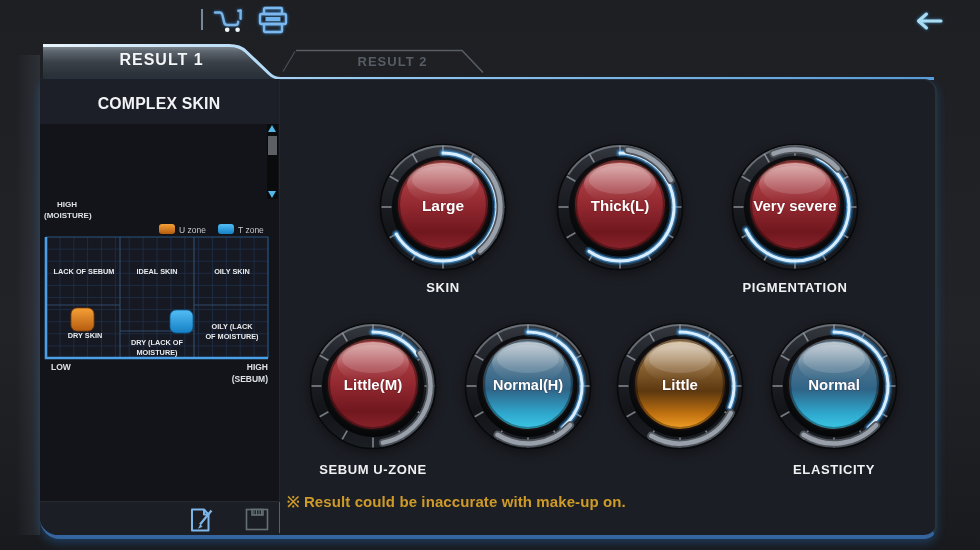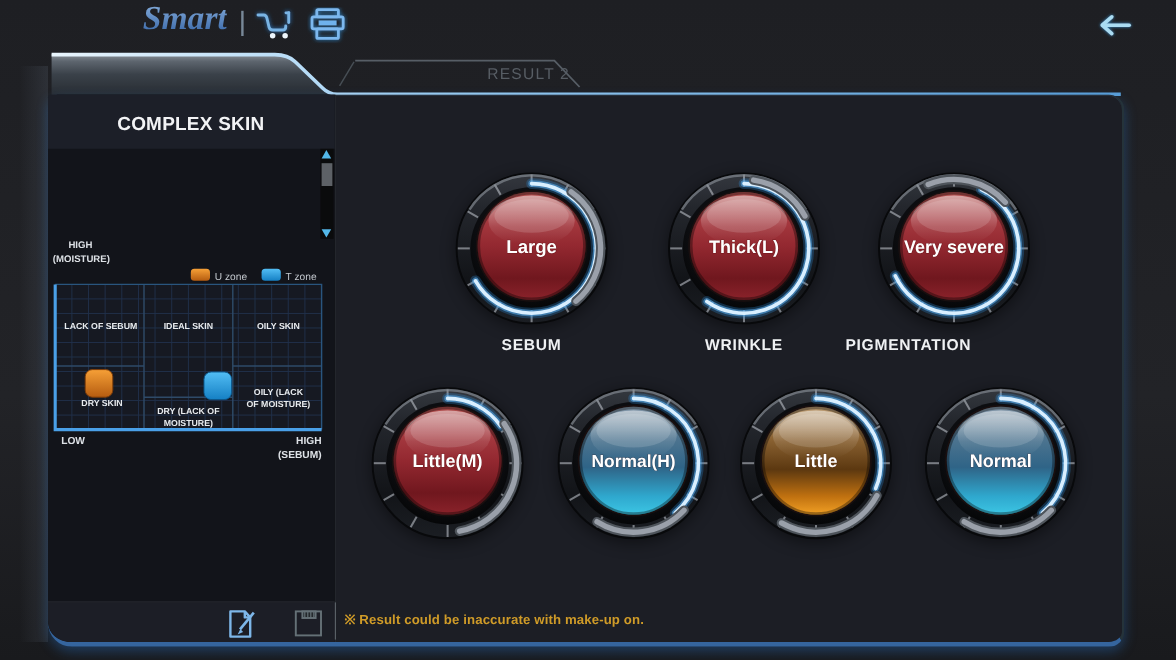--- a/index.html
+++ b/index.html
@@ -10,47 +10,46 @@
 
 .logo1{position:absolute;left:37px;top:5px;font-size:22px;letter-spacing:2.5px;color:#dadadc;font-weight:400}
 .logo2{position:absolute;left:119px;top:0px;font-family:"Liberation Serif",serif;font-style:italic;font-size:28px;font-weight:bold;background:linear-gradient(180deg,#84abd9 10%,#3c6bab 85%);-webkit-background-clip:text;background-clip:text;color:transparent}
 .sep{position:absolute;left:201px;top:9px;width:2px;height:21px;background:#8fa2b5;opacity:.8}
 .icon{position:absolute}
 .backarrow{position:absolute;left:912px;top:9px}
 
 
 .tabsvg{position:absolute;left:0;top:0}
 .r1text{position:absolute;left:84px;top:51px;width:155px;text-align:center;font-size:16px;font-weight:bold;color:#f4f6f8;letter-spacing:1px}
-.r2text{position:absolute;left:310px;top:54px;width:165px;text-align:right;font-size:13px;font-weight:normal;color:#575d64;letter-spacing:1px}
+.r2text{position:absolute;left:310px;top:54px;width:165px;text-align:center;font-size:13px;font-weight:bold;color:#575d64;letter-spacing:1px}
 
 
 #panel{position:absolute;left:40px;top:79px;width:897px;height:460px;background:#1c1e25;
  border-radius:8px 13px 13px 20px;border-right:2px solid #25333a;border-bottom:4px solid #35659e;
  box-shadow:0 4px 10px rgba(40,110,190,0.38), inset 0 1px 0 rgba(120,180,230,0.12)}
 #leftpanel{position:absolute;left:0;top:0;width:240px;height:456px;background:#12141a;border-radius:8px 0 0 20px;border-right:1px solid #23262c}
 #titlestrip{position:absolute;left:0;top:0;width:239px;height:45px;background:#1c1f28;border-radius:2px 0 0 0}
 .cstitle{position:absolute;left:0;top:16px;width:238px;text-align:center;font-size:15.8px;font-weight:bold;color:#f2f3f5;letter-spacing:0.2px}
 #textbox{position:absolute;left:2px;top:45px;width:233px;height:75px;background:#050607;color:#eceef0;font-size:14.4px;line-height:18.6px;padding:1px 0 0 4px;letter-spacing:-0.2px}
 #sbar{position:absolute;right:1px;top:45px;width:11px;height:75px;background:#0a0b0c}
 #sbar .up{position:absolute;top:1px;left:1px;width:0;height:0;border-left:4.5px solid transparent;border-right:4.5px solid transparent;border-bottom:7.5px solid #53b7e8}
 #sbar .dn{position:absolute;bottom:1px;left:1px;width:0;height:0;border-left:4.5px solid transparent;border-right:4.5px solid transparent;border-top:7.5px solid #53b7e8}
 #sbar .th{position:absolute;top:12px;left:1px;width:9px;height:19px;background:#5d6166}
 #lfooter{position:absolute;left:0;bottom:0;width:239px;height:34px;background:#1c1e26;border-top:1px solid #282a30;border-radius:0 0 0 18px}
-.note{position:absolute;left:247px;bottom:12px;font-size:11px;font-weight:bold;color:#cf9b28;letter-spacing:0.1px}
+.note{position:absolute;left:247px;bottom:24px;font-size:15px;font-weight:bold;color:#cf9b28;letter-spacing:0.1px}
 
 
 .knob{position:absolute;filter:drop-shadow(0 3px 6px rgba(0,0,0,0.45))}
 .klabel{position:absolute;width:180px;text-align:center;font-size:13px;font-weight:bold;color:#eff1f3;letter-spacing:0.6px}
 </style></head>
 <body>
 <div id="stage">
 <div id="glowL"></div>
 
 
-<div class="logo2">Smart</div>
 <div class="sep"></div>
 <svg class="icon" style="left:212px;top:6px" width="34" height="30" viewBox="0 0 34 30">
  <g fill="none" stroke="#79b4e4" stroke-width="2.4" stroke-linecap="round" stroke-linejoin="round" filter="url(#g1)">
   <path d="M3 6.5 H7.8 C9.4 6.5 10.1 7.6 10.5 9.4 L12.2 16.6 C12.6 18.3 13.5 19 15.2 19 H23.6 C25.3 19 26.1 18.2 26.1 16.5 V15.6"></path>
   <path d="M28.6 4.5 V12.8"></path>
         <path d="M28.6 4.7 H26.3"></path>
  </g>
  <circle cx="15.2" cy="23.8" r="2.3" fill="#eef6fc"></circle>
  <circle cx="25.6" cy="23.8" r="2.3" fill="#eef6fc"></circle>
  <defs>
@@ -98,20 +97,21 @@
           <stop offset="0.35" stop-color="#9fd0f4"></stop>
           <stop offset="1" stop-color="#5a9fd8"></stop>
   </linearGradient>
  </defs>
  <path d="M43 79 L43 45 L229 45 Q240 45 246 51 L269 73 Q274 78 281 78 L281 79 Z" fill="url(#tabf)"></path>
  <path d="M43 45.5 L229 45.5 Q240 45.5 246 51.5 L269 73.5 Q274 78.5 281 78.5 L934 78.5" fill="none" stroke="url(#bline)" stroke-width="3"></path>
  <path d="M281 80.5 L922 80.5" stroke="#27547e" stroke-width="2" fill="none"></path>
  <path d="M296 50.5 L462 50.5 L483 72.5" fill="none" stroke="#575e66" stroke-width="1.5"></path>
  <path d="M283 71.5 L295 51.5" stroke="#474e55" stroke-width="1.2" fill="none"></path>
 </svg>
+<div class="r1text">RESULT 1</div>
 <div class="r2text">RESULT 2</div>
 
 
 <div id="panel">
  <div id="leftpanel">
   <div id="titlestrip"></div>
   <div class="cstitle">COMPLEX SKIN</div>
   <div id="sbar">
           <div class="up"></div>
           <div class="th"></div>
@@ -457,15 +457,16 @@
 <path d="M 0.00 -54.00 A 54 54 0 0 1 34.71 41.37" fill="none" stroke="#d9efff" stroke-width="3" stroke-linecap="round"></path>
 <path d="M 42.05 39.21 A 57.5 57.5 0 0 1 -30.47 48.76" fill="none" stroke="#4e545b" stroke-width="8" stroke-linecap="round"></path>
 <path d="M 42.05 39.21 A 57.5 57.5 0 0 1 -30.47 48.76" fill="none" stroke="#9aa0aa" stroke-width="4.5" stroke-linecap="round"></path>
 <circle cy="-2" r="46.5" fill="#1b0f10" opacity="0.9"></circle>
 <circle cy="-2" r="45" fill="url(#btn-blue)"></circle>
 <circle cy="-2" r="44" fill="none" stroke="#000" stroke-width="2.2" opacity="0.35"></circle>
 <ellipse cy="-23" rx="36" ry="21" fill="url(#gloss)"></ellipse>
 <ellipse cy="-27" rx="31" ry="14" fill="#ffffff" opacity="0.14"></ellipse>
 <text y="3.5" text-anchor="middle" font-family="Liberation Sans, sans-serif" font-size="15" font-weight="bold" fill="#fff" style="paint-order:stroke" stroke="rgba(60,10,10,0.35)" stroke-width="0.8">Normal</text>
 </svg>
-<div class="klabel" style="left:353px;top:280px">SEBUM</div>
-<div class="klabel" style="left:530px;top:280px">WRINKLE</div>
-<div class="klabel" style="left:667px;top:280px">PIGMENTATION</div>
+<div class="klabel" style="left:353px;top:280px">SKIN</div>
+<div class="klabel" style="left:705px;top:280px">PIGMENTATION</div>
+<div class="klabel" style="left:283px;top:462px">SEBUM U-ZONE</div>
+<div class="klabel" style="left:744px;top:462px">ELASTICITY</div>
 </div>
 </body></html>

